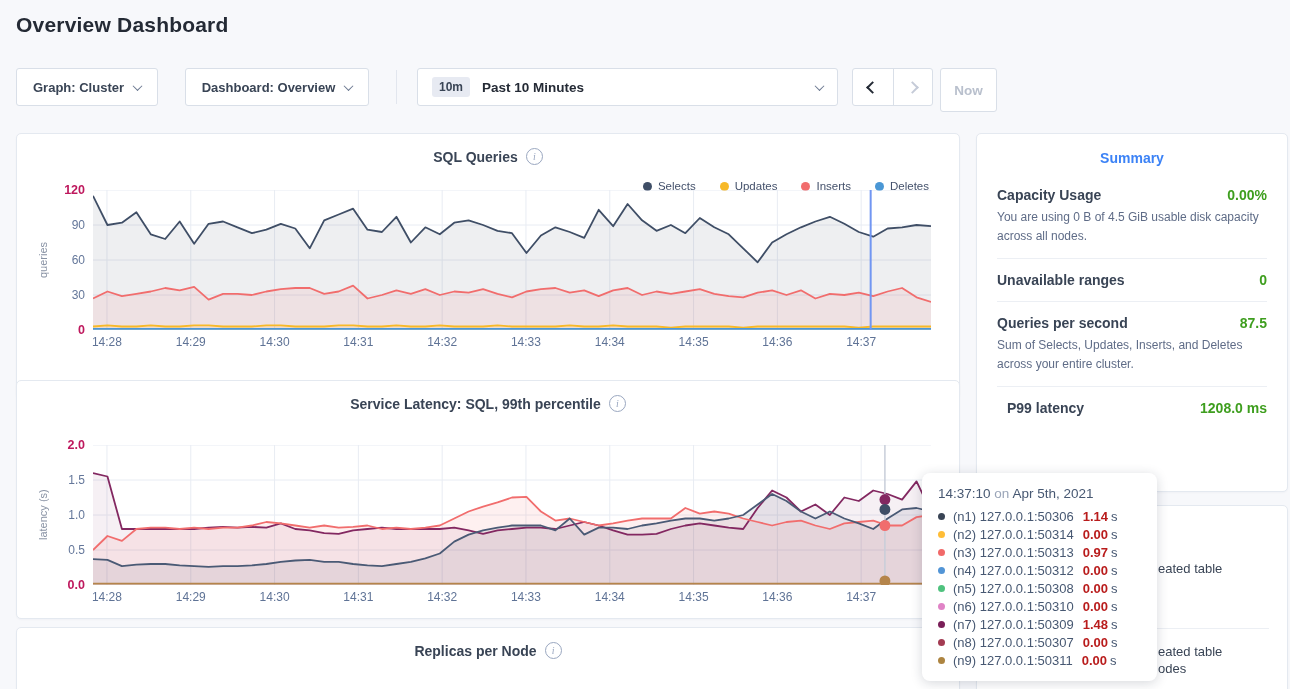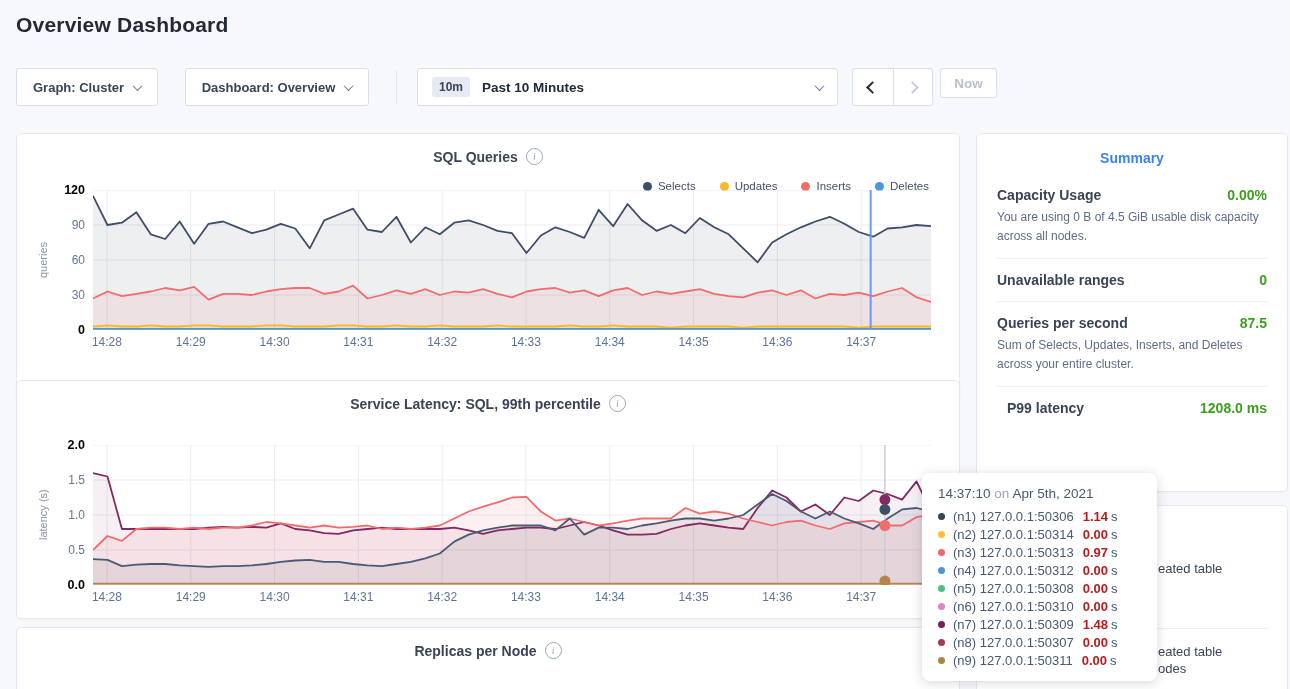--- a/index.html
+++ b/index.html
@@ -23,21 +23,21 @@
     border:1px solid #d9dfe8; border-radius:3px; display:flex; align-items:center; padding:0 14px; cursor:pointer; }
   .time-badge { background:#e7eaf2; border-radius:3px; font-size:12px; font-weight:bold; color:#394455; padding:3px 7px; }
   .time-label { font-size:13.5px; font-weight:bold; color:#242a35; margin-left:12px; }
   .time-picker .chev { margin-left:auto; }
   .arrow-group { position:absolute; left:852px; top:68px; width:81px; height:38px; background:#fff;
     border:1px solid #d9dfe8; border-radius:3px; display:flex; }
   .arrow-cell { width:40px; display:flex; align-items:center; justify-content:center; cursor:pointer; }
   .arrow-cell + .arrow-cell { border-left:1px solid #d9dfe8; }
   .chev-left { width:9px; height:9px; border-left:2.2px solid #242a35; border-bottom:2.2px solid #242a35; transform:rotate(45deg); }
   .chev-right { width:9px; height:9px; border-right:2.2px solid #c5cbd8; border-top:2.2px solid #c5cbd8; transform:rotate(45deg); }
-  .now-btn { position:absolute; left:940px; top:68px; width:57px; height:30px; background:#fff; border:1px solid #d9dfe8;
+  .now-btn { position:absolute; left:940px; top:68px; width:57px; height:44px; background:#fff; border:1px solid #d9dfe8;
     border-radius:3px; font-size:13.5px; font-weight:bold; color:#b9c0cd; display:flex; align-items:center; justify-content:center; }
 
   
   .card { position:absolute; background:#fff; border:1px solid #e4e9f0; border-radius:5px; box-shadow:0 1px 2px rgba(20,30,50,.03); }
   .card-sql      { left:16px;  top:133px; width:944px; height:266px; }
   .card-latency  { left:16px;  top:380px; width:944px; height:239px; }
   .card-replicas { left:16px;  top:627px; width:944px; height:90px; }
   .card-summary  { left:976px; top:133px; width:312px; height:359px; }
   .card-events   { left:976px; top:505px; width:312px; height:200px; }
 
@@ -51,21 +51,21 @@
   .legend-item { display:flex; align-items:center; gap:6px; font-size:11.5px; color:#44516b; cursor:pointer; }
   .legend-dot { width:9px; height:9px; border-radius:50%; }
 
   .chart-wrap { position:absolute; left:18px; right:28px; display:flex; }
   .card-sql .chart-wrap { top:56px; }
   .card-latency .chart-wrap { top:64px; }
   .axis-ylabel { width:16px; height:140px; display:flex; align-items:center; justify-content:center;
     writing-mode:vertical-rl; transform:rotate(180deg); font-size:11px; color:#8892a4; }
   .yticks { position:relative; width:34px; height:140px; margin-right:8px; }
   .yticks span { position:absolute; right:0; transform:translateY(50%); font-size:12px; color:#64779a; }
-  .yticks span.extreme { font-weight:bold; color:#000000; font-size:12.5px; }
+  .yticks span.extreme { font-weight:bold; color:#be185d; font-size:12.5px; }
   .plot-col { flex:1; display:flex; flex-direction:column;justify-content:flex-end; }
   .plot-col svg { width:100%; height:140px; display:block; cursor:crosshair; }
   .xticks { position:relative; height:18px; }
   .xticks span { position:absolute; top:5px; transform:translateX(-50%); font-size:12px; color:#5f7396; }
 
   
   .summary-title { text-align:center; font-size:14px; font-weight:bold; color:#3b82f6; padding:16px 0 8px; }
   .summary-rows { padding:0 20px; }
   .s-row { border-bottom:1px solid #eceff4; padding:13px 0; }
   .s-row:last-child { border-bottom:none;margin-left:10px; }

